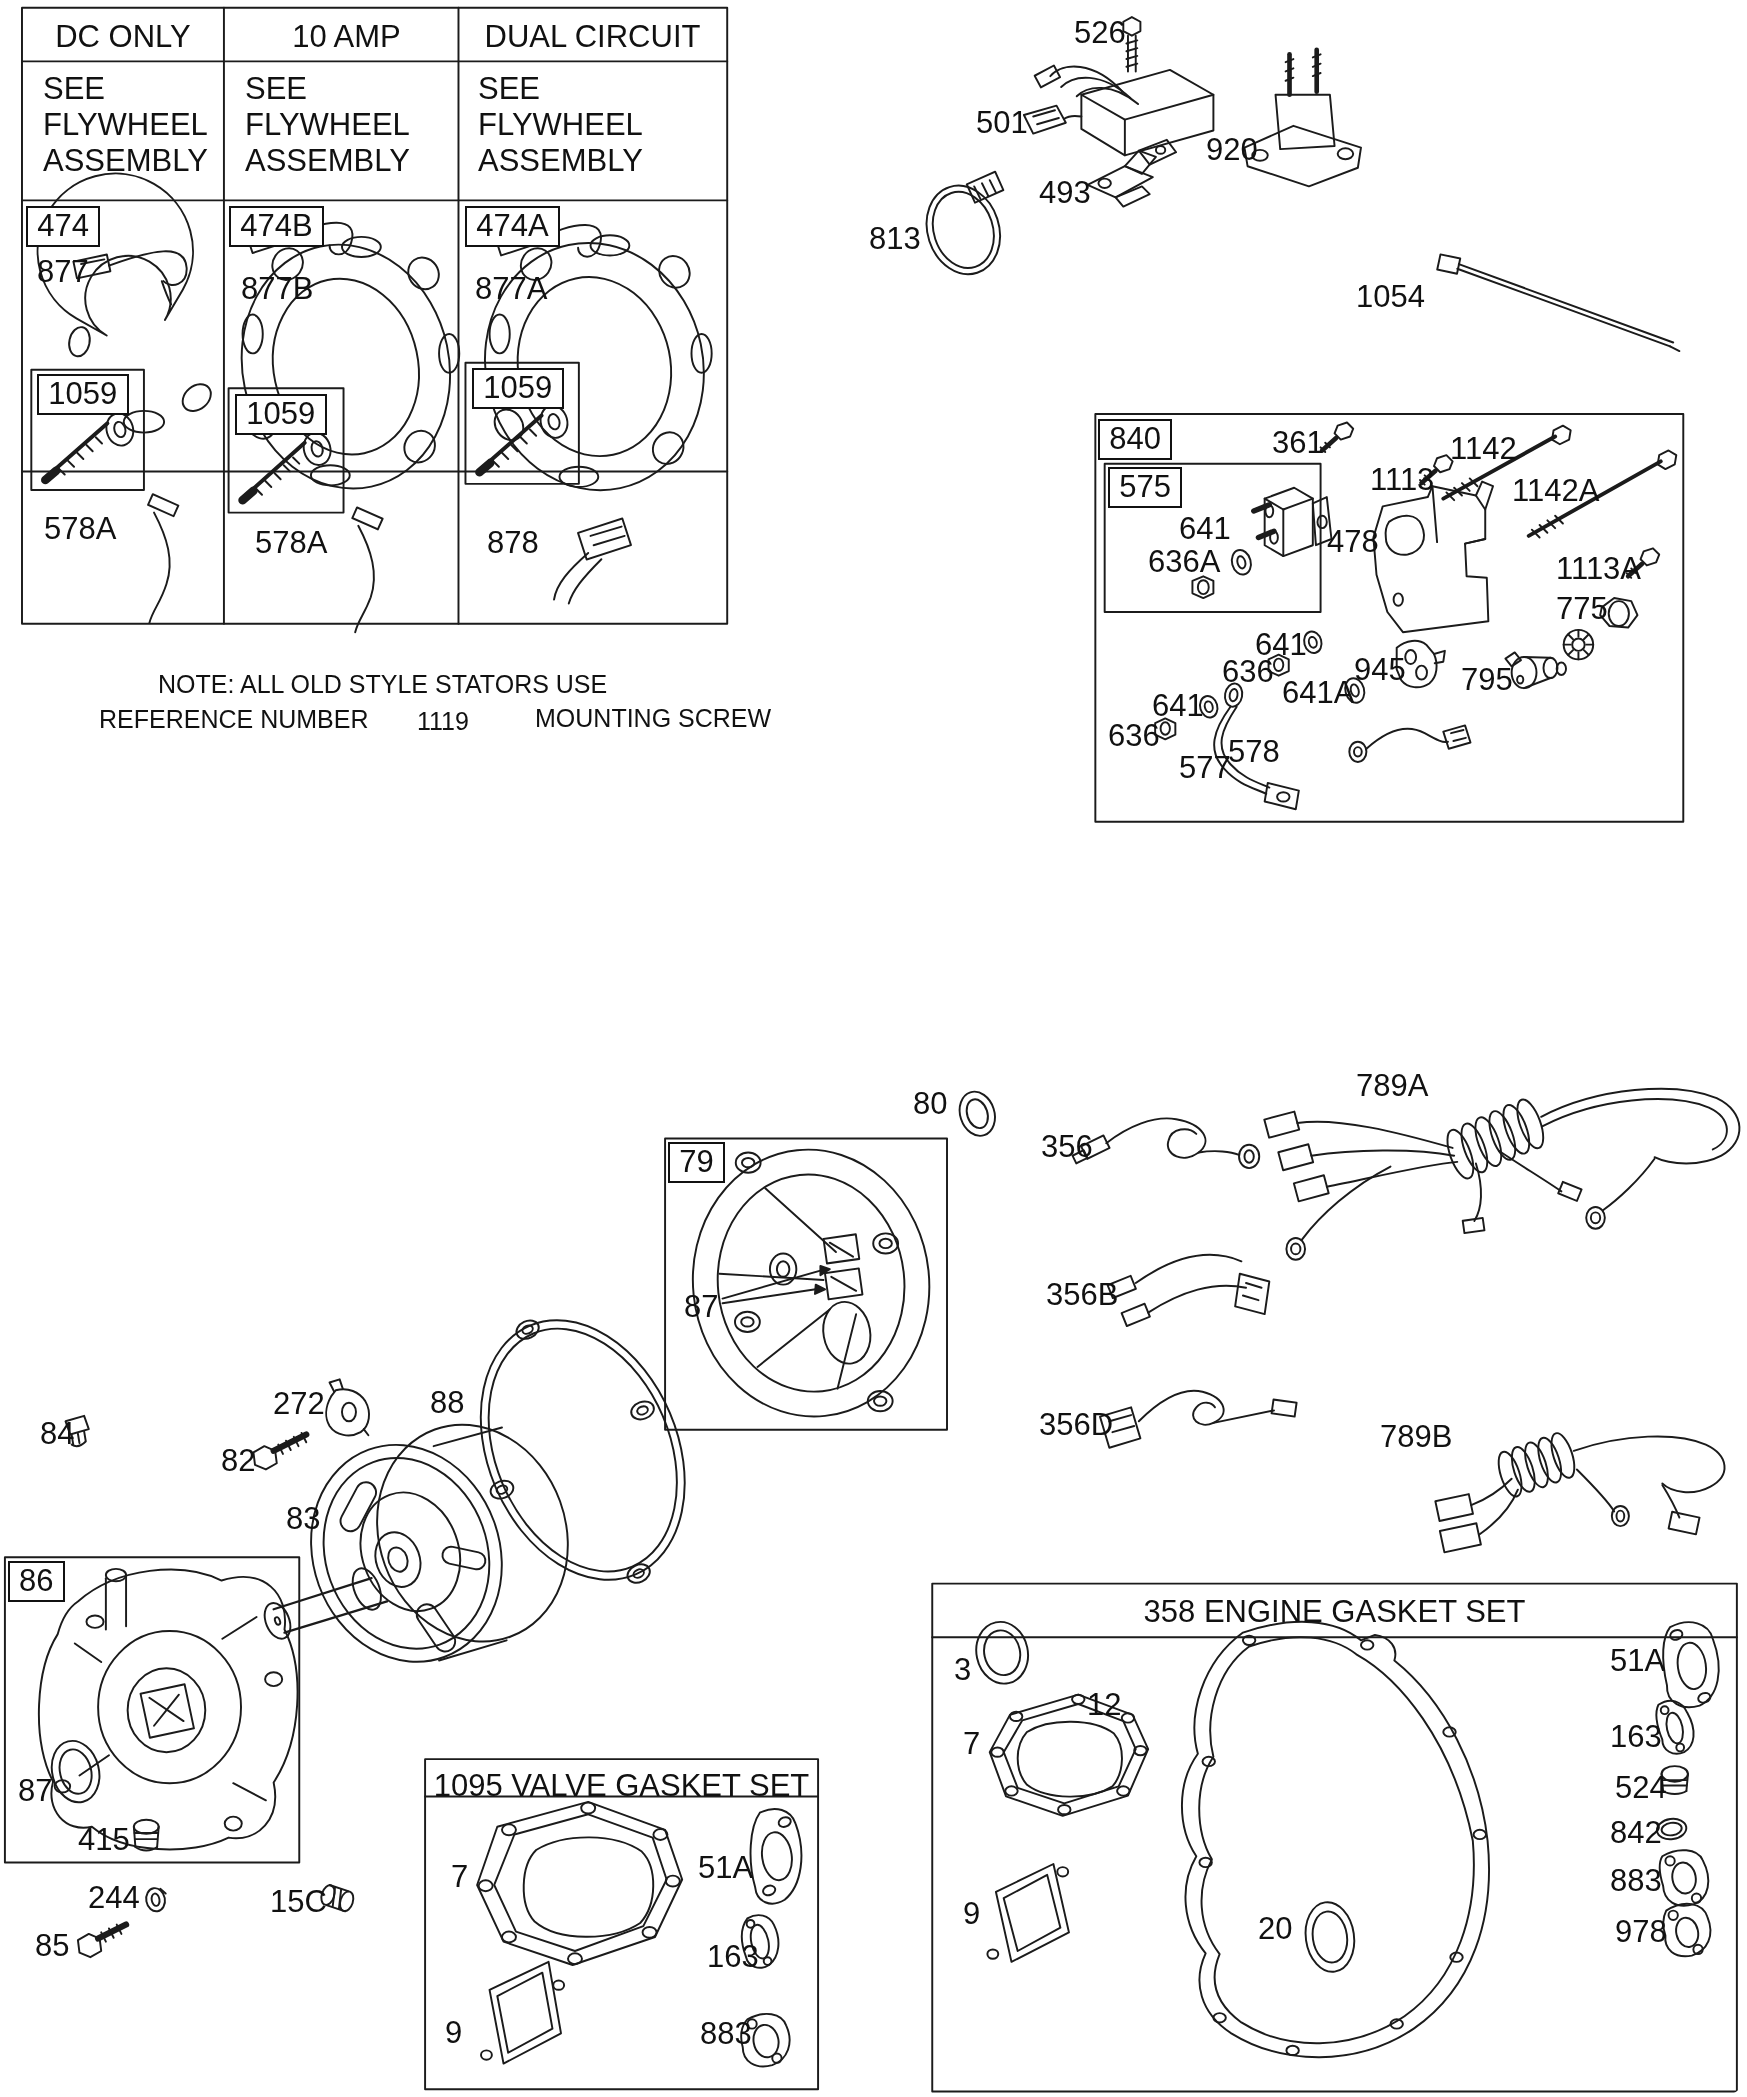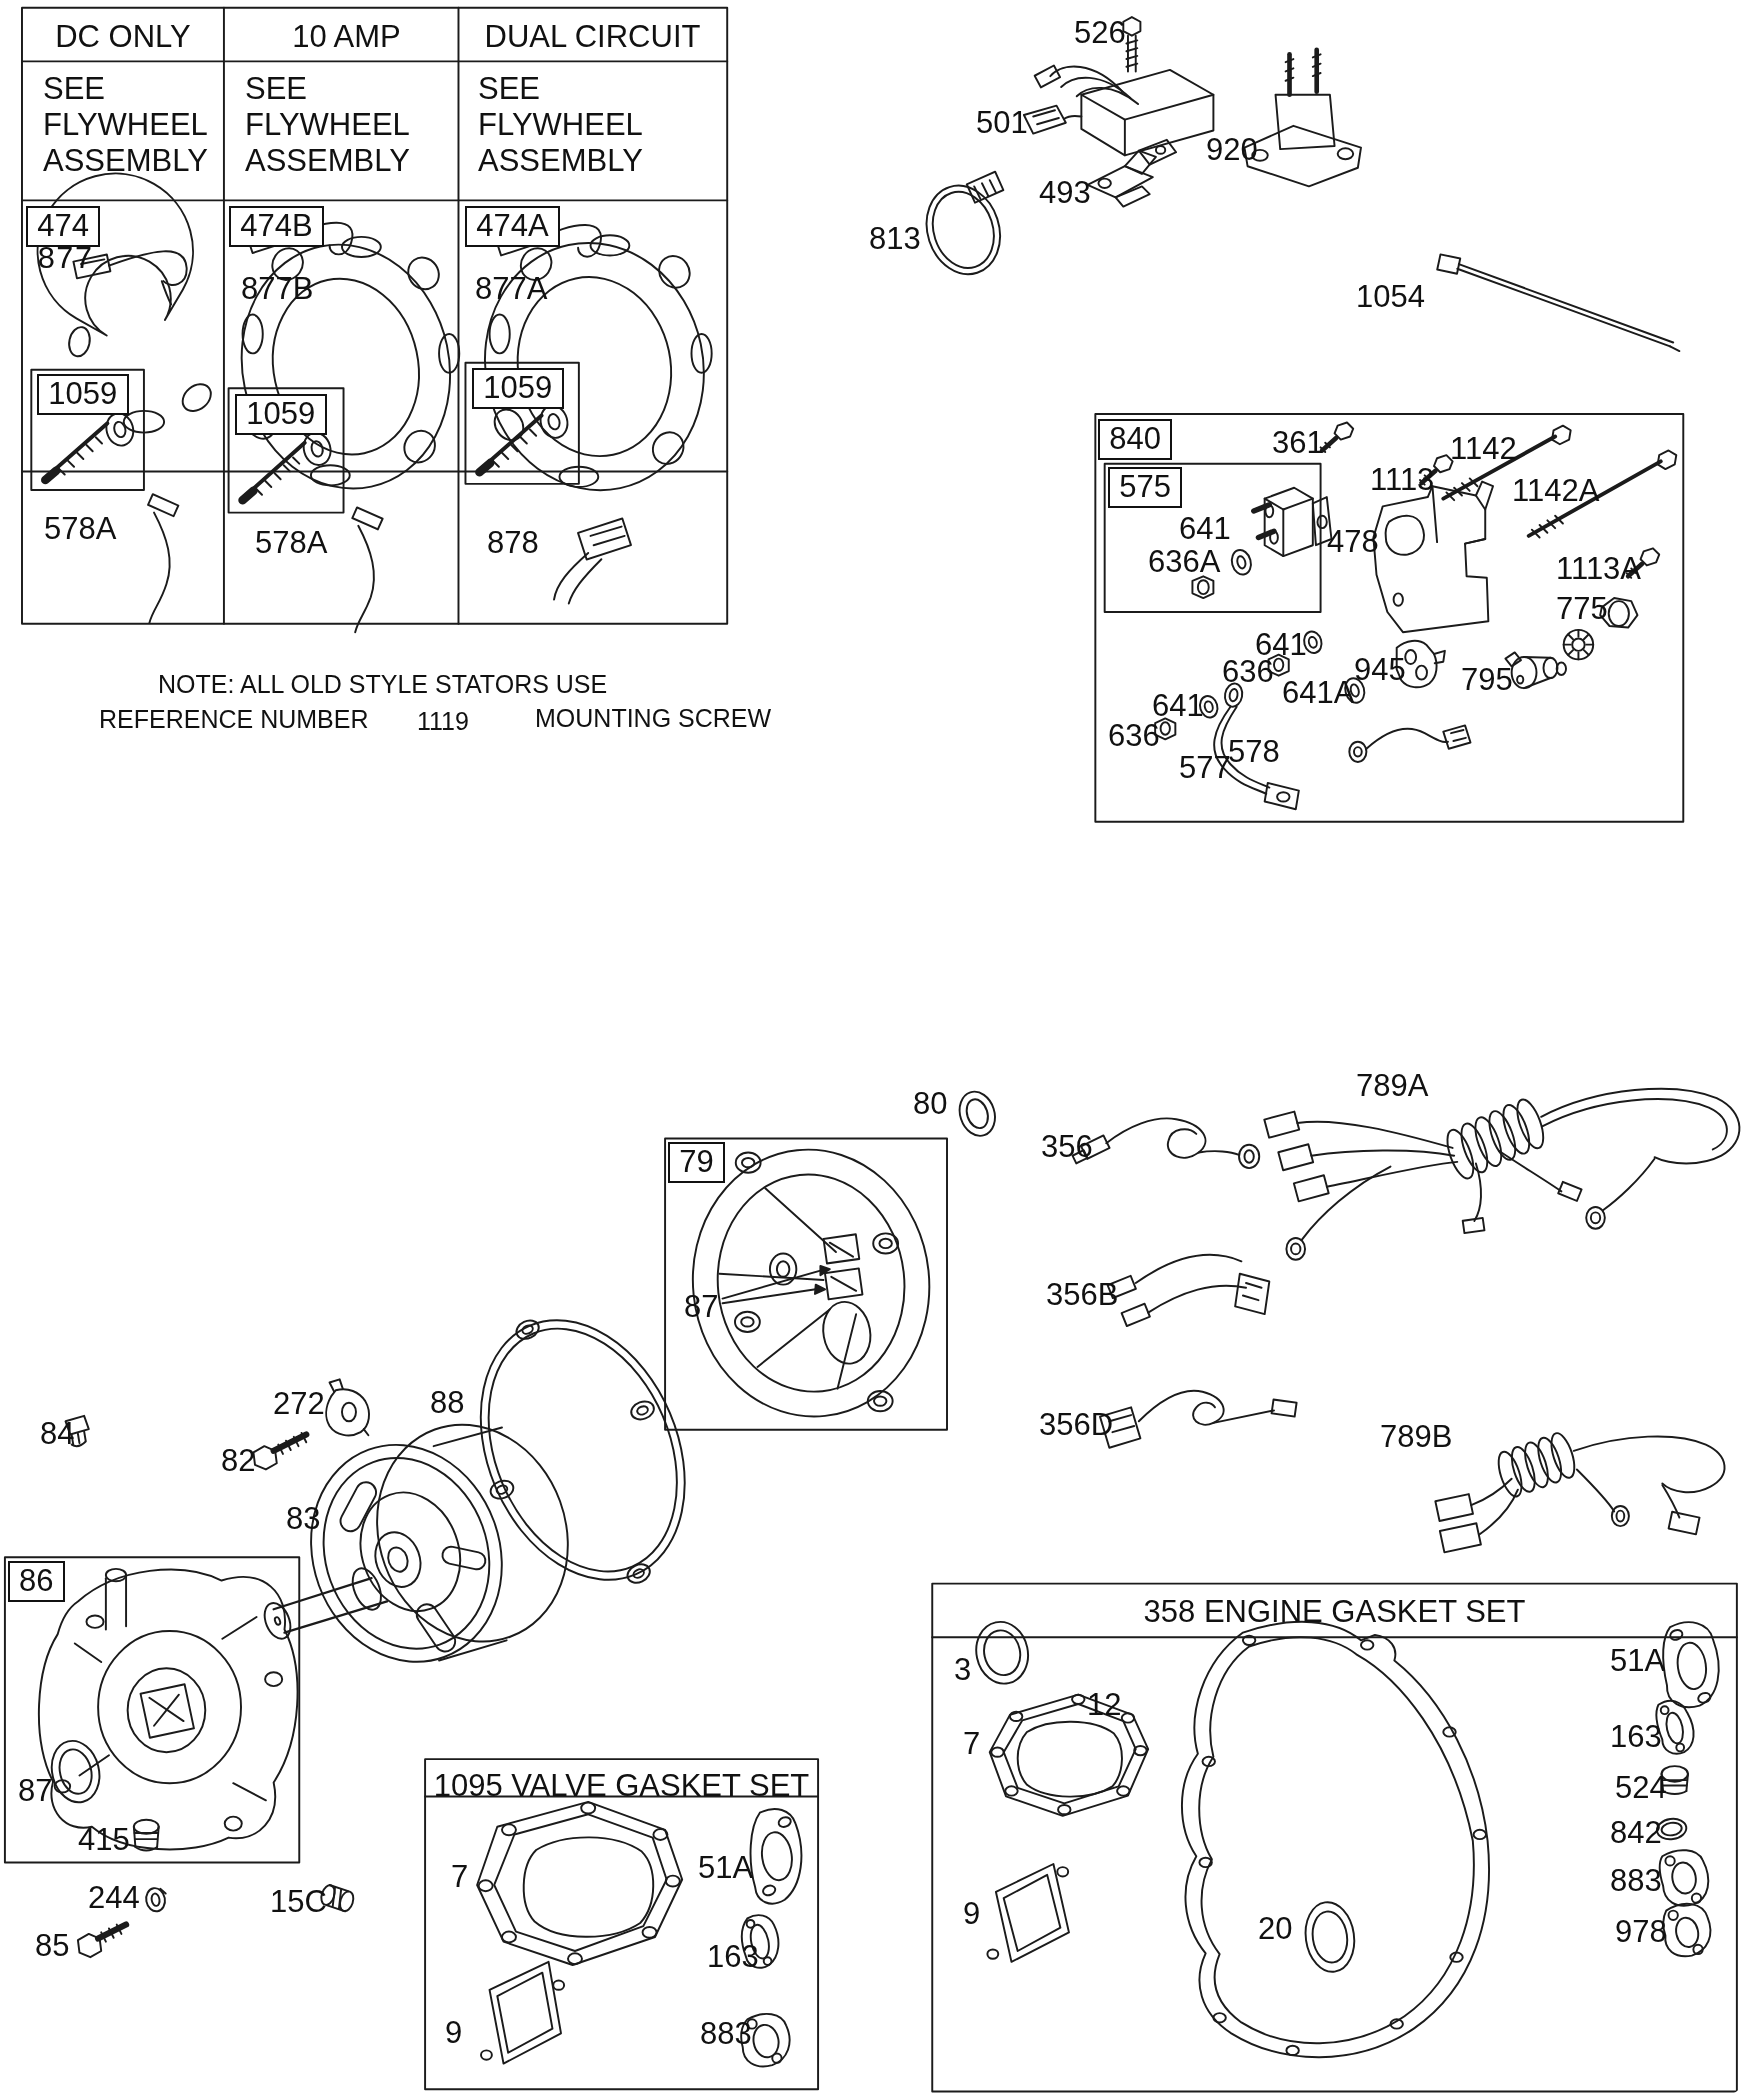--- a/index.html
+++ b/index.html
@@ -655,21 +655,21 @@
 <div class="ttl" style="left:425px;top:1768px;width:393px">1095 VALVE GASKET SET</div>
 <div class="ttl" style="left:932px;top:1594px;width:805px">358 ENGINE GASKET SET</div>
 
 <div id="labels-layer">
       <div class="plabel boxed" style="left: 26px; top: 206px;">474</div>
       <div class="plabel boxed" style="left: 229px; top: 206px;">474B</div>
       <div class="plabel boxed" style="left: 465px; top: 206px;">474A</div>
       <div class="plabel boxed" style="left: 37px; top: 374px;">1059</div>
       <div class="plabel boxed" style="left: 235px; top: 394px;">1059</div>
       <div class="plabel boxed" style="left: 472px; top: 368px;">1059</div>
-      <div class="plabel" style="left: 37px; top: 244px; font-family: Liberation Mono, monospace;">877</div>
+      <div class="plabel" style="left: 37px; top: 256px;">877</div>
       <div class="plabel" style="left: 241px; top: 273px;">877B</div>
       <div class="plabel" style="left: 475px; top: 273px;">877A</div>
       <div class="plabel" style="left: 44px; top: 513px;">578A</div>
       <div class="plabel" style="left: 255px; top: 527px;">578A</div>
       <div class="plabel" style="left: 487px; top: 527px;">878</div>
       <div class="plabel" style="left: 1074px; top: 17px;">526</div>
       <div class="plabel" style="left: 976px; top: 107px;">501</div>
       <div class="plabel" style="left: 1206px; top: 134px;">920</div>
       <div class="plabel" style="left: 1039px; top: 177px;">493</div>
       <div class="plabel" style="left: 869px; top: 223px;">813</div>

